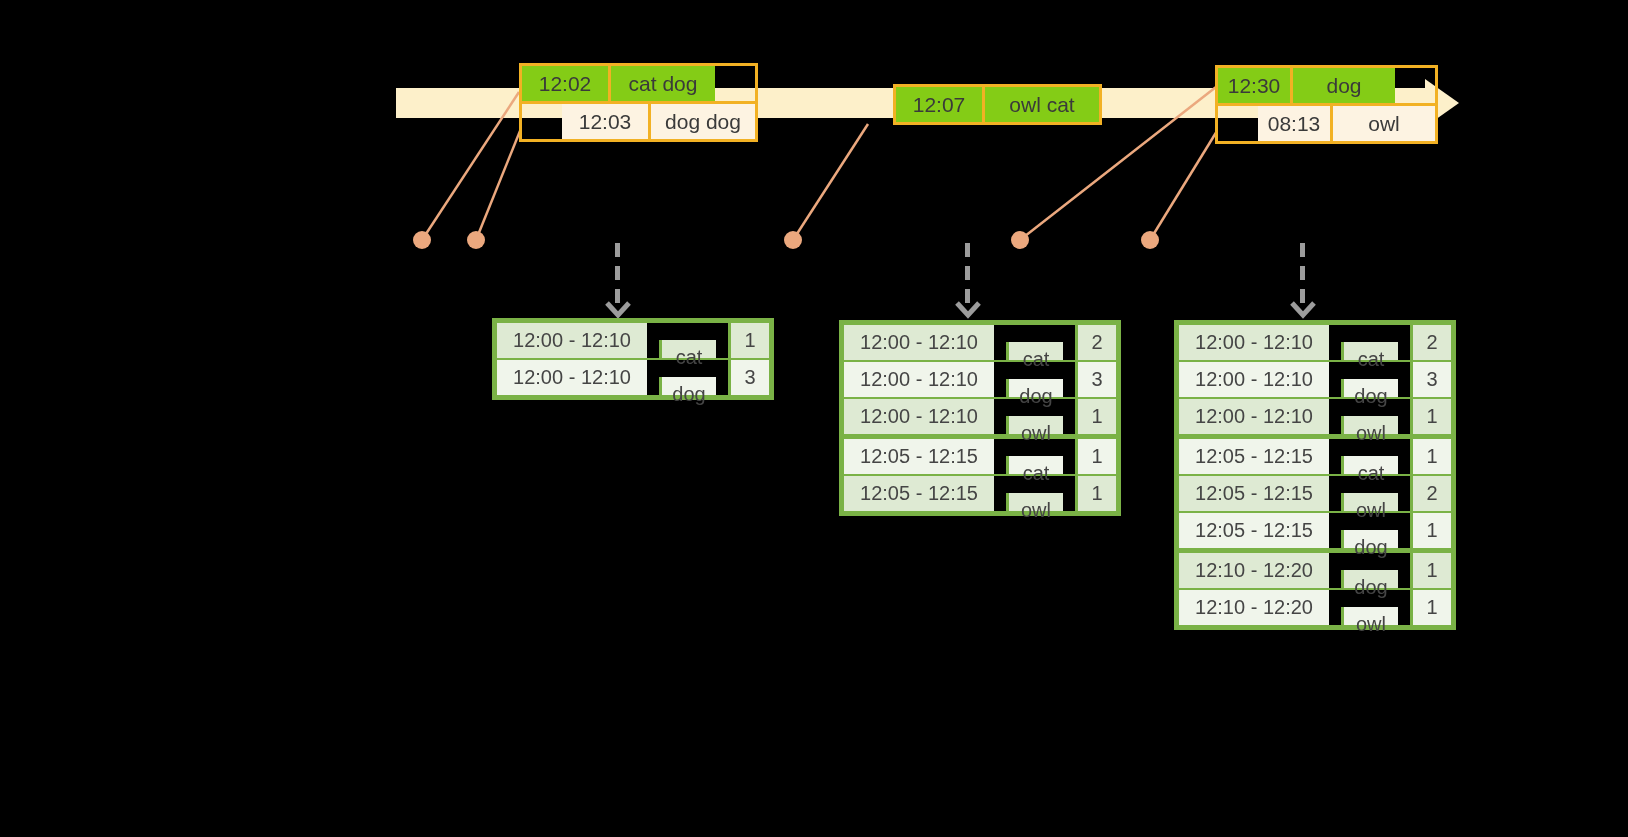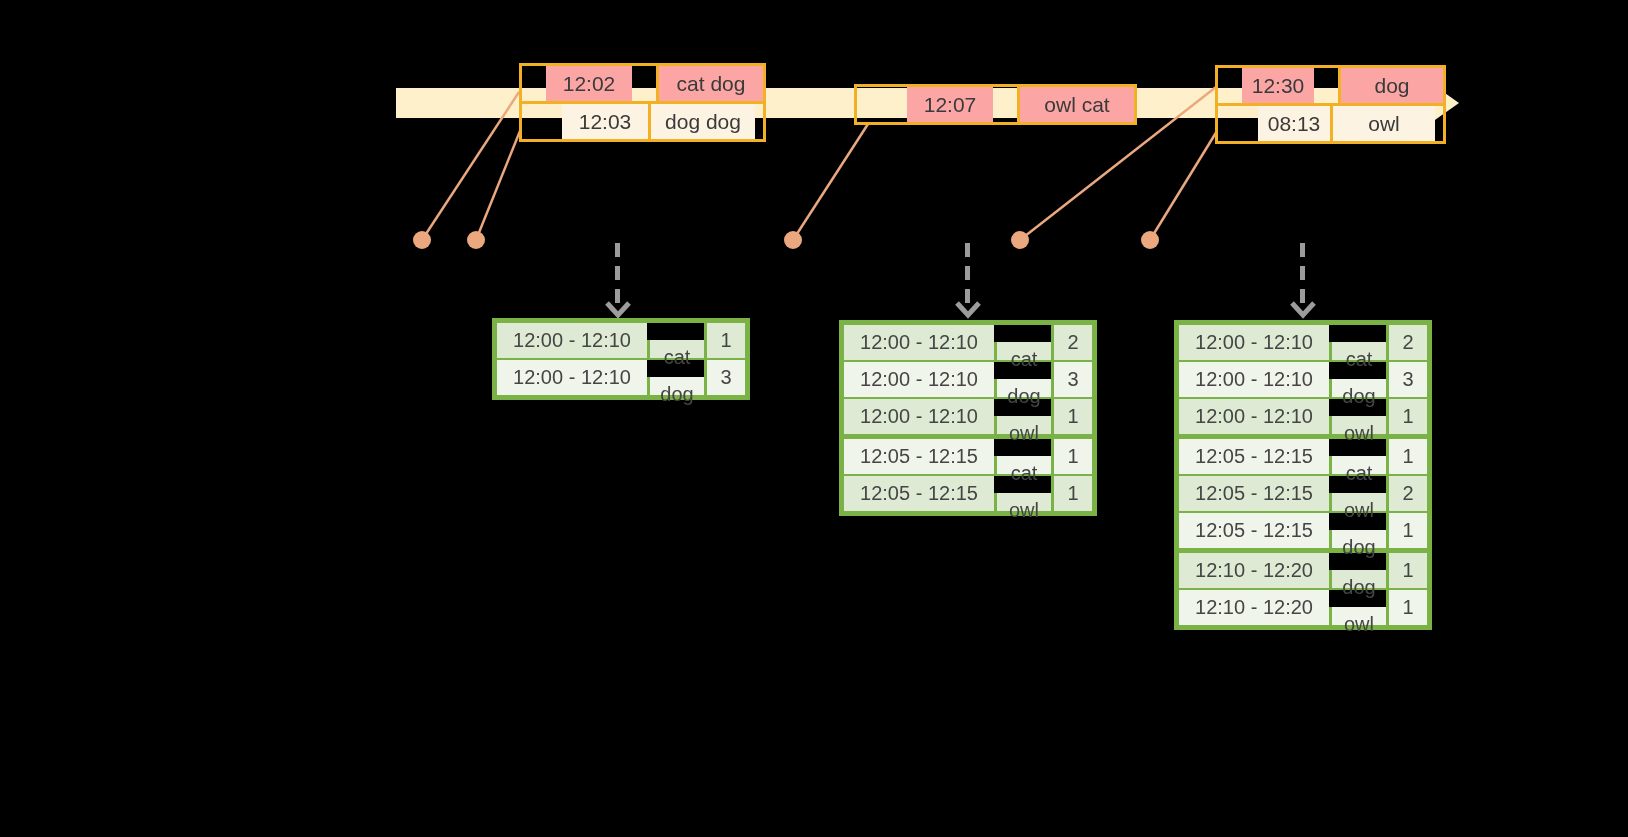--- a/index.html
+++ b/index.html
@@ -18,28 +18,28 @@
   
   .darrow-line{position:absolute;width:5px;height:60px;z-index:3;
     background:repeating-linear-gradient(180deg,#9C9C9C 0 14px,transparent 14px 23px);}
   .darrow-head{position:absolute;z-index:3;}
   
   .etable{position:absolute;border:3px solid #F2B124;z-index:4;font-size:21px;color:#3A3A3A;}
   .erow{display:flex;height:35px;line-height:35px;text-align:center;}
   .erow + .erow{border-top:3px solid #F2B124;padding-left:40px;}
   .erow .etime{flex:0 0 auto;}
   .erow .ewords{flex:0 0 auto;border-left:3px solid #F2B124;}
-  .erow.dark > div{background:#fca5a5;margin-left:24px;}
+  .erow.dark > div{background:#84cc16;}
   .erow.light > div{background:#FDF3E2;}
   .t1 .etime{width:86px;} .t1 .ewords{width:104px;}
   .t2 .etime{width:86px;} .t2 .ewords{width:114px;}
   .t3 .etime{width:72px;} .t3 .ewords{width:102px;}
   
   .gtable{position:absolute;border:5px solid #7AB246;z-index:4;font-size:20px;color:#454545;}
-  .grow{display:flex;height:35px;line-height:35px;text-align:center;}
+  .grow{display:flex;height:35px;line-height:35px;text-align:center;gap:12px;}
   .grow + .grow{border-top:2px solid #7AB246;}
   .grow.gsep{border-top:5px solid #7AB246;}
   .grow .gwin{width:150px;}
   .grow .gword{width:54px;border-left:3px solid #7AB246;margin-top:17px;}
   .grow .gcount{width:38px;border-left:3px solid #7AB246;}
   .grow.dark > div{background:#DEEAD3;}
   .grow.light > div{background:#F0F5EB;}
 </style>
 </head>
 <body>
@@ -79,21 +79,21 @@
   <div class="etable t1" style="left:519px;top:63px;">
       <div class="erow dark">
         <div class="etime">12:02</div>
         <div class="ewords">cat dog</div>
       </div>
       <div class="erow light">
         <div class="etime">12:03</div>
         <div class="ewords">dog dog</div>
       </div>
     </div>
-  <div class="etable t2" style="left:854px;top:84px;padding-left:26px;">
+  <div class="etable t2" style="left:893px;top:84px;">
       <div class="erow dark">
         <div class="etime">12:07</div>
         <div class="ewords">owl cat</div>
       </div>
     </div>
   <div class="etable t3" style="left:1215px;top:65px;">
       <div class="erow dark">
         <div class="etime">12:30</div>
         <div class="ewords">dog</div>
       </div>

